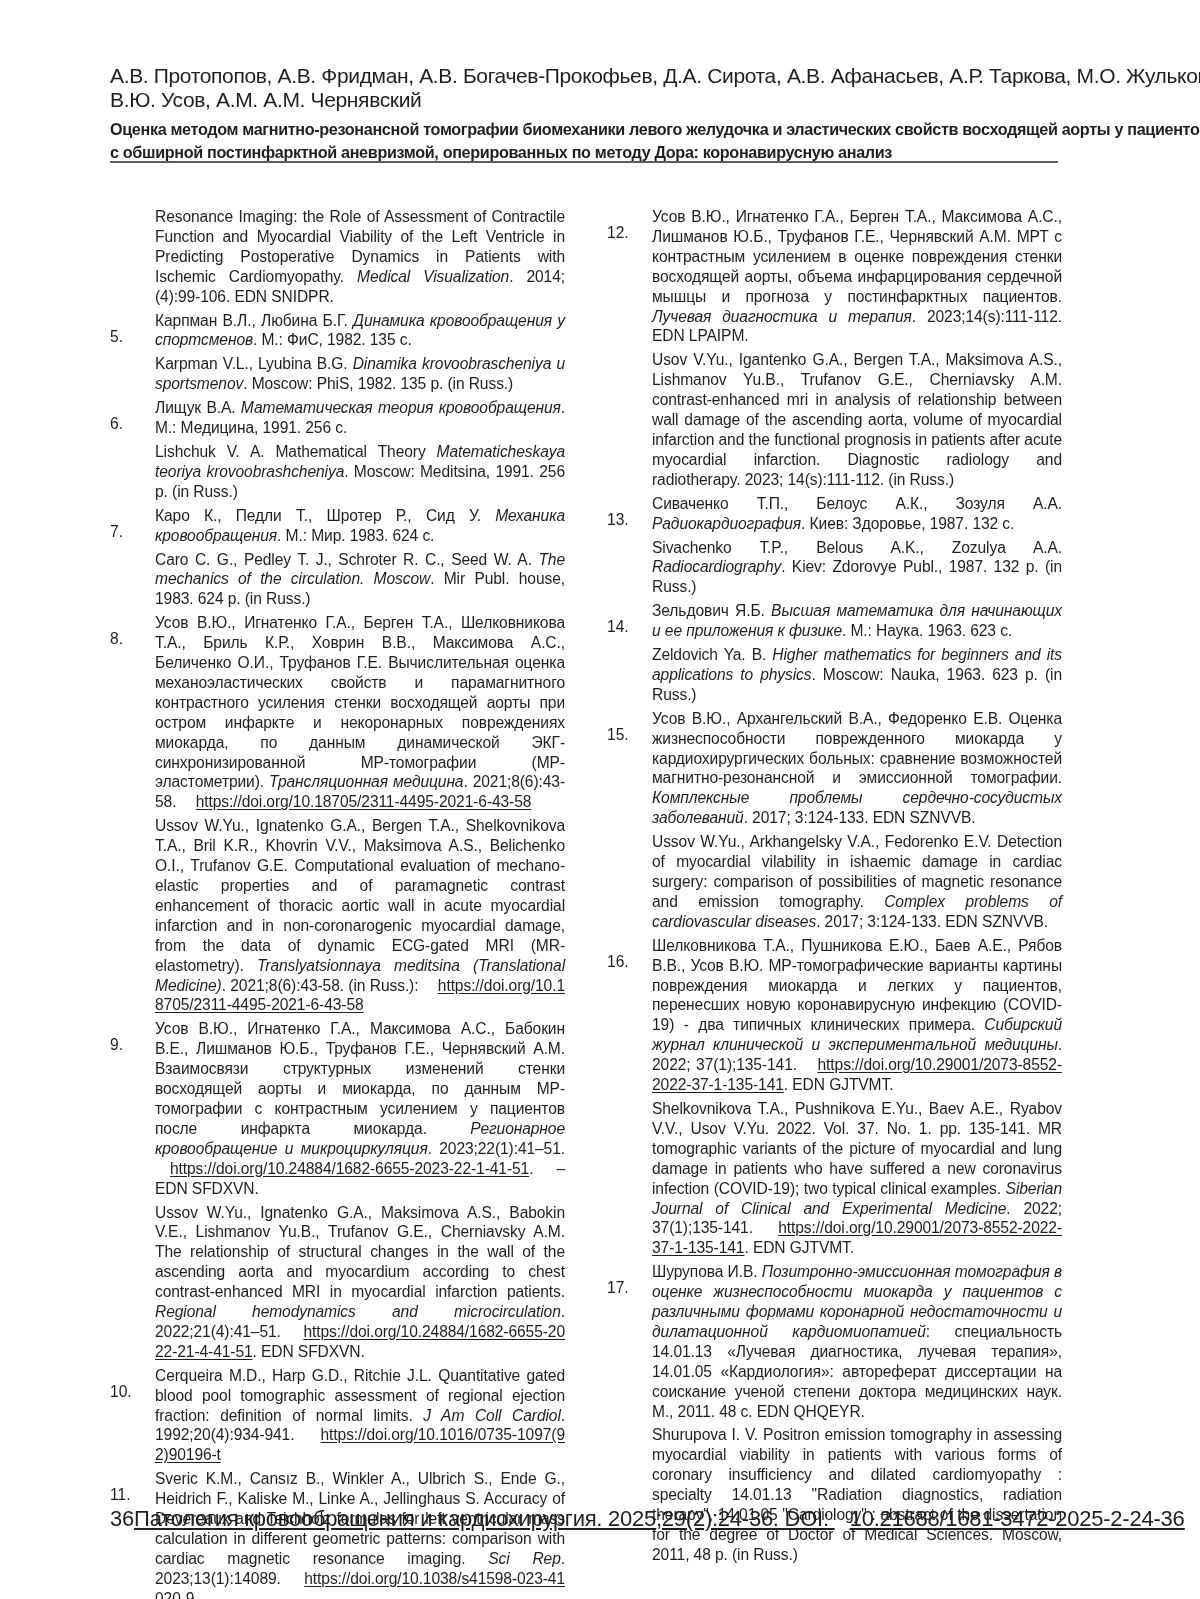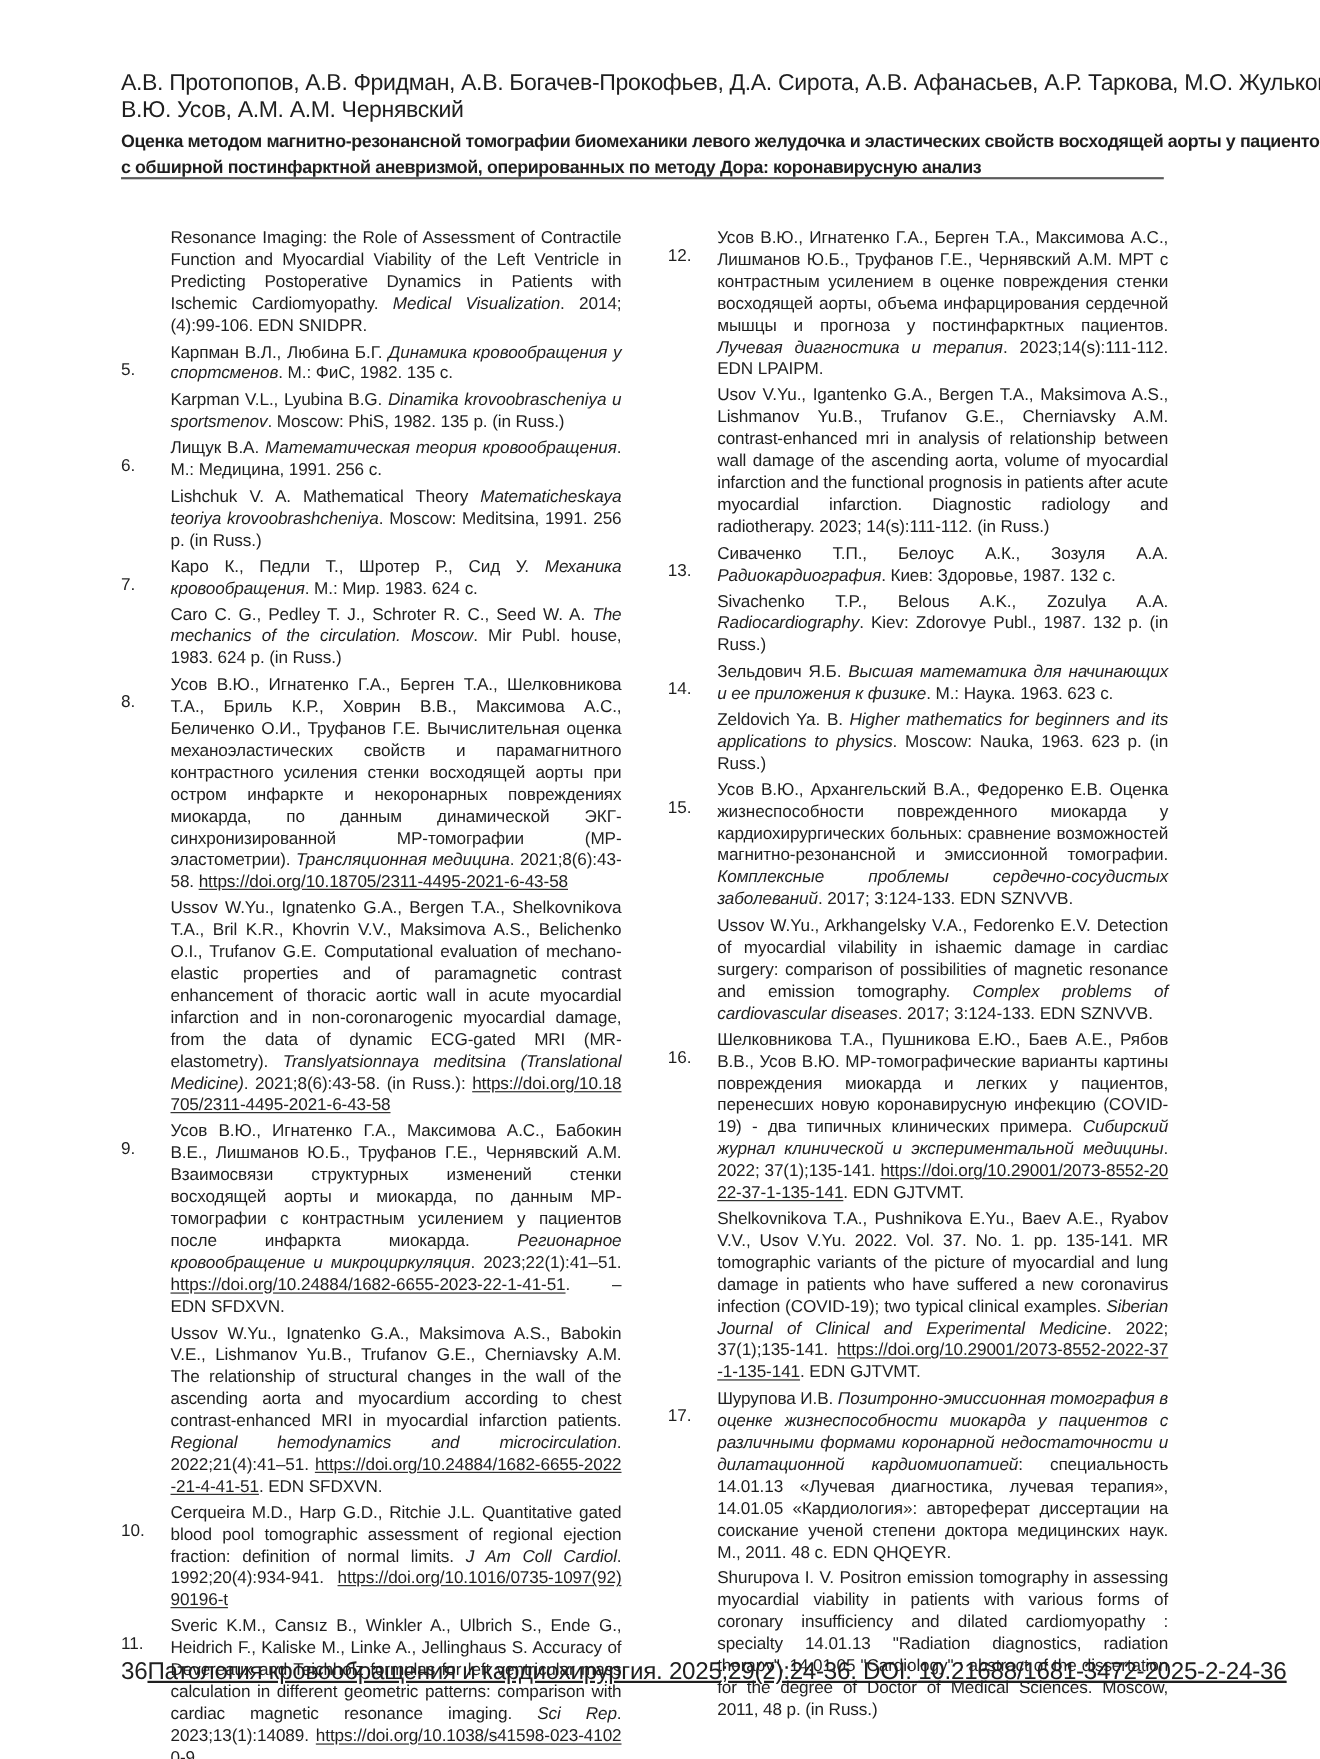--- a/index.html
+++ b/index.html
@@ -15,21 +15,21 @@
   .title-block{margin-top:7px;}
   .title-line{font-size:16.2px;line-height:23px;font-weight:bold;letter-spacing:-0.35px;white-space:nowrap;}
   .rule{position:absolute;top:161px;left:110px;width:948px;height:2px;background:#5c5c5c;}
   
   .refs{position:absolute;top:207px;left:110px;width:952px;display:flex;gap:42px;}
   .col{width:459px;}
   .entry{position:relative;padding-left:45px;margin-bottom:3px;}
   .num{position:absolute;left:0;top:16px;font-size:15.6px;line-height:19.9px;}
   .block{margin:0 0 4px 0;font-size:15.6px;line-height:19.9px;text-align:justify;letter-spacing:-0.1px;}
   .block em{font-style:italic;}
-  .doi{color:inherit;text-decoration:underline;text-underline-offset:2px;word-break:break-all;cursor:pointer;}
+  .doi{color:inherit;text-decoration:underline;text-underline-offset:2px;word-break:break-all;cursor:pointer;margin-left:15px;}
   
   .footer{position:absolute;top:1506px;left:110px;width:990px;display:flex;align-items:baseline;}
   .pagenum{display:inline-block;width:92px;font-size:22px;letter-spacing:-0.2px;}
   .journal{font-size:22px;letter-spacing:-0.25px;white-space:nowrap;text-decoration:underline;}
 </style>
 </head>
 <body>
 
 <div class="page">
 

